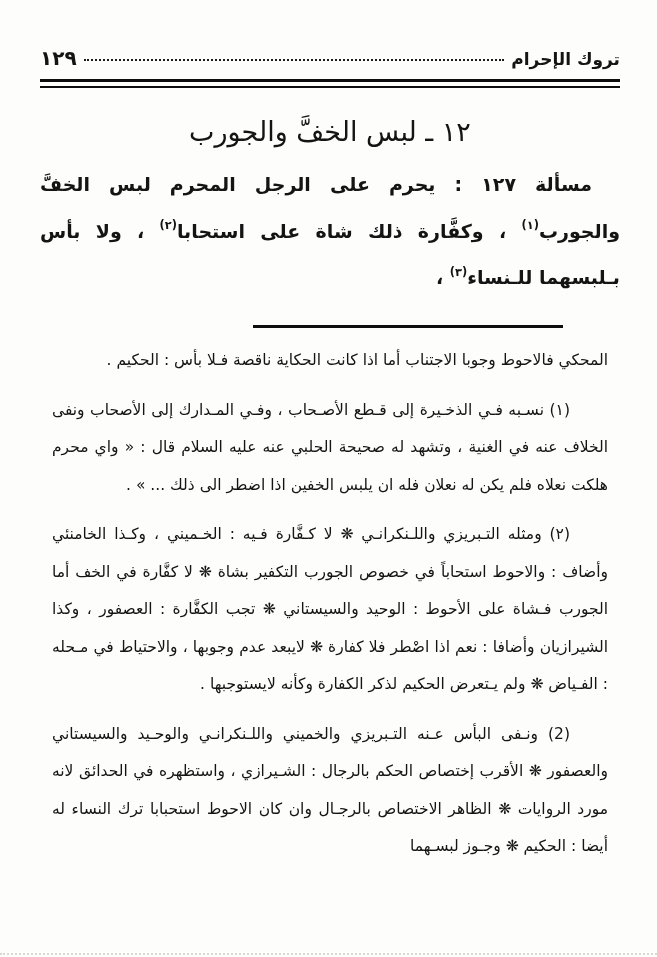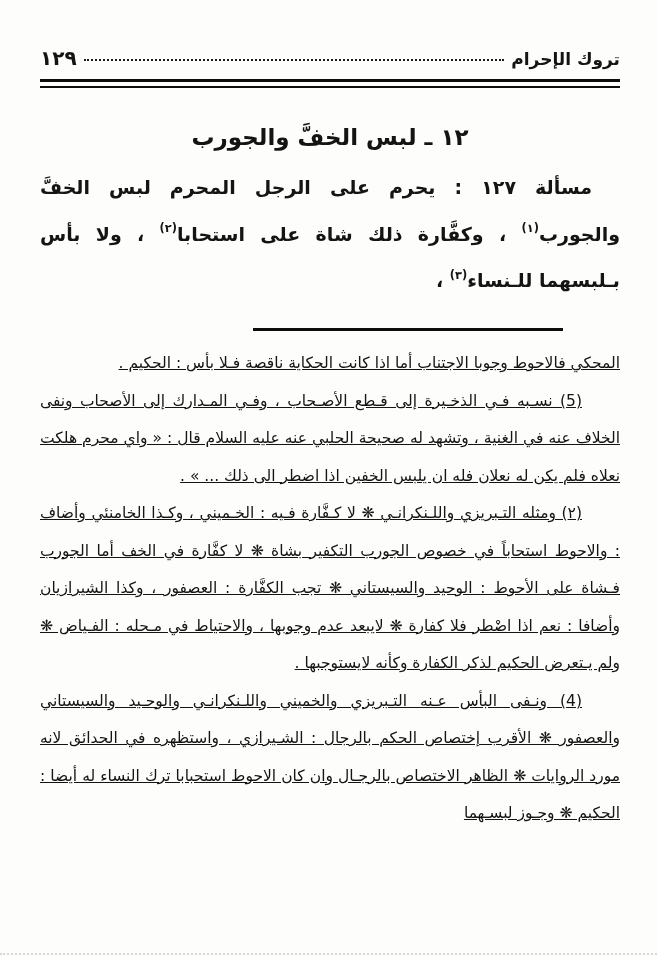--- a/index.html
+++ b/index.html
@@ -37,24 +37,24 @@
   .running-head .pagenum { white-space: nowrap; font-size: 20px; }
   
   .double-rule {
     margin-top: 9px;
     height: 4px;
     border-top: 3.5px solid #0d0d0d;
     border-bottom: 2px solid #0d0d0d;
   }
   
   .chapter-heading {
-    margin-top: 36px;
+    margin-top: 28px;
     text-align: center;
-    font-weight: 700;
-    font-size: 23px;
+    font-weight: 400;
+    font-size: 27px;
     letter-spacing: 0.2px;
   }
   
   .matn {
     margin-top: 14px;
     font-weight: 700;
     font-size: 19px;
     line-height: 2.45;
     text-align: justify;
     text-indent: 28px;
@@ -75,22 +75,21 @@
     background: #0d0d0d;
   }
   
   .footnotes {
     margin-top: 14px;
     font-size: 15.5px;
     line-height: 2.42;
     text-align: justify;
   }
   .footnotes p {
-    margin: 0;
-    text-decoration: underline;
+    margin: 12px;
   }
   .footnotes p.indent { text-indent: 38px; }
   
   .scan-edge {
     position: absolute;
     bottom: 2px;
     left: 0;
     width: 100%;
     border-bottom: 2px dotted #c9c9c4;
     opacity: .7;
@@ -110,20 +109,20 @@
   <div class="double-rule"></div>
 
   <div class="chapter-heading">١٢ ـ لبس الخفَّ والجورب</div>
 
   <p class="matn"><span>مسألة ١٢٧ : يحرم على الرجل المحرم لبس الخفَّ والجورب</span><sup>(١)</sup><span> ، وكفَّارة ذلك شاة على استحابا</span><sup>(٢)</sup><span> ، ولا بأس بـلبسهما للـنساء</span><sup>(٣)</sup><span> ،</span></p>
 
   <div class="fn-separator"></div>
 
   <div class="footnotes">
     <p>المحكي فالاحوط وجوبا الاجتناب أما اذا كانت الحكاية ناقصة فـلا بأس : الحكيم .</p>
-    <p class="indent">(5) نسـبه فـي الذخـيرة إلى قـطع الأصـحاب ، وفـي المـدارك إلى الأصحاب ونفى الخلاف عنه في الغنية ، وتشهد له صحيحة الحلبي عنه عليه السلام قال : « واي محرم هلكت نعلاه فلم يكن له نعلان فله ان يلبس الخفين اذا اضطر الى ذلك ... » .</p>
+    <p class="indent">(١) نسـبه فـي الذخـيرة إلى قـطع الأصـحاب ، وفـي المـدارك إلى الأصحاب ونفى الخلاف عنه في الغنية ، وتشهد له صحيحة الحلبي عنه عليه السلام قال : « واي محرم هلكت نعلاه فلم يكن له نعلان فله ان يلبس الخفين اذا اضطر الى ذلك ... » .</p>
     <p class="indent">(٢) ومثله التـبريزي واللـنكرانـي ❋ لا كـفَّارة فـيه : الخـميني ، وكـذا الخامنئي وأضاف : والاحوط استحاباً في خصوص الجورب التكفير بشاة ❋ لا كفَّارة في الخف أما الجورب فـشاة على الأحوط : الوحيد والسيستاني ❋ تجب الكفَّارة : العصفور ، وكذا الشيرازيان وأضافا : نعم اذا اضْطر فلا كفارة ❋ لايبعد عدم وجوبها ، والاحتياط في مـحله : الفـياض ❋ ولم يـتعرض الحكيم لذكر الكفارة وكأنه لايستوجبها .</p>
-    <p class="indent">(4) ونـفى البأس عـنه التـبريزي والخميني واللـنكرانـي والوحـيد والسيستاني والعصفور ❋ الأقرب إختصاص الحكم بالرجال : الشـيرازي ، واستظهره في الحدائق لانه مورد الروايات ❋ الظاهر الاختصاص بالرجـال وان كان الاحوط استحبابا ترك النساء له أيضا : الحكيم ❋ وجـوز لبسـهما</p>
+    <p class="indent">(2) ونـفى البأس عـنه التـبريزي والخميني واللـنكرانـي والوحـيد والسيستاني والعصفور ❋ الأقرب إختصاص الحكم بالرجال : الشـيرازي ، واستظهره في الحدائق لانه مورد الروايات ❋ الظاهر الاختصاص بالرجـال وان كان الاحوط استحبابا ترك النساء له أيضا : الحكيم ❋ وجـوز لبسـهما</p>
   </div>
 
   <div class="scan-edge"></div>
 
 </div>
 
 </body></html>

